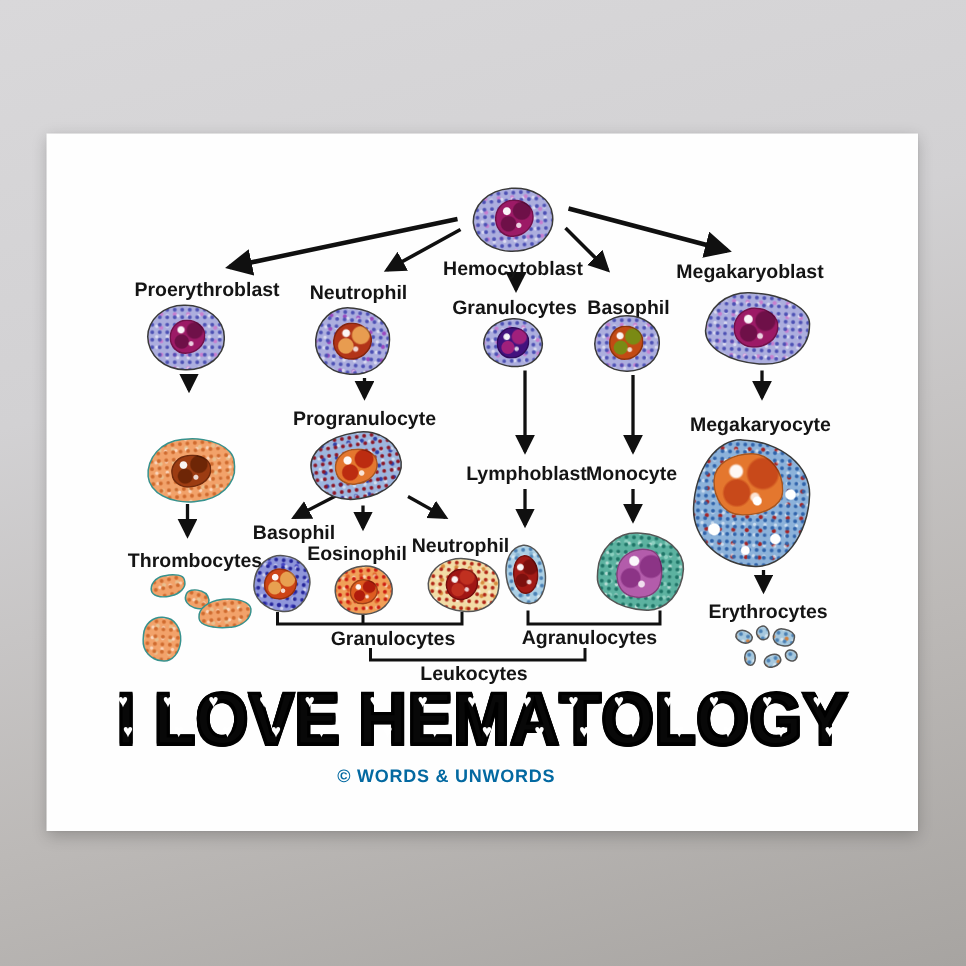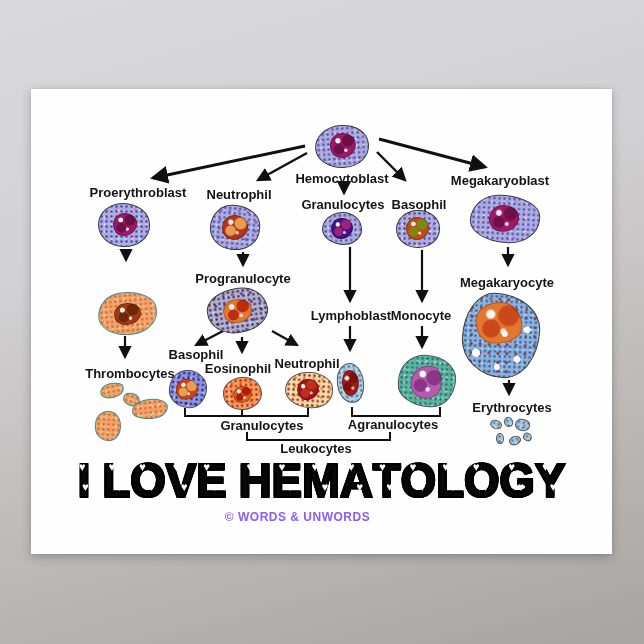--- a/index.html
+++ b/index.html
@@ -72,21 +72,21 @@
   .tl.sp{width:13px;}
   .heart{
     position:absolute;font-style:normal;color:#fff;font-size:12px;line-height:12px;
     -webkit-text-stroke:0;text-shadow:none;transform:translateX(-50%);
   }
   .heart.h0{top:7px;left:34%;}
   .heart.h1{top:27px;left:60%;}
 
   .credit{
     position:absolute;left:0;top:421px;width:533px;text-align:center;
-    font-size:12px;font-weight:bold;color:#8b5cf6;letter-spacing:.5px;
+    font-size:12px;font-weight:bold;color:#0369a1;letter-spacing:.5px;
   }
 </style>
 </head>
 <body>
 
 <div class="poster">
   <div class="diagram">
 
     <svg class="arrows" viewBox="0 0 581 465">
       <defs>

